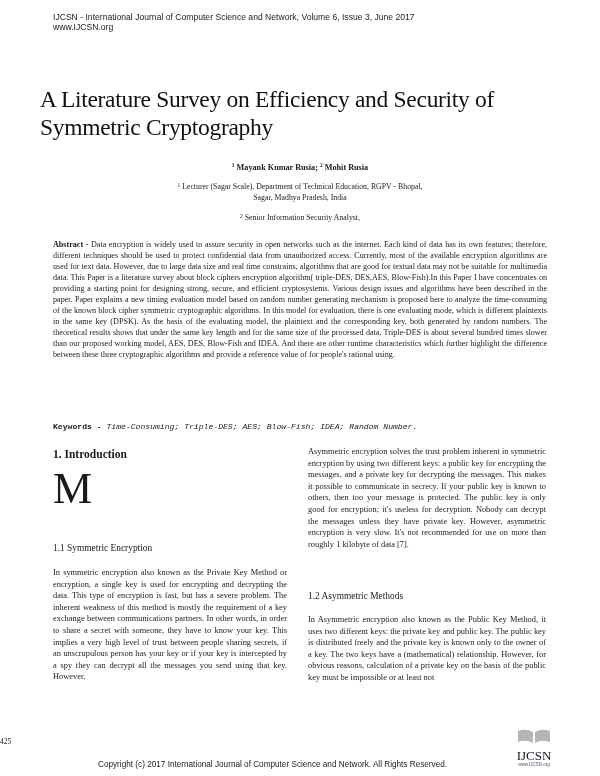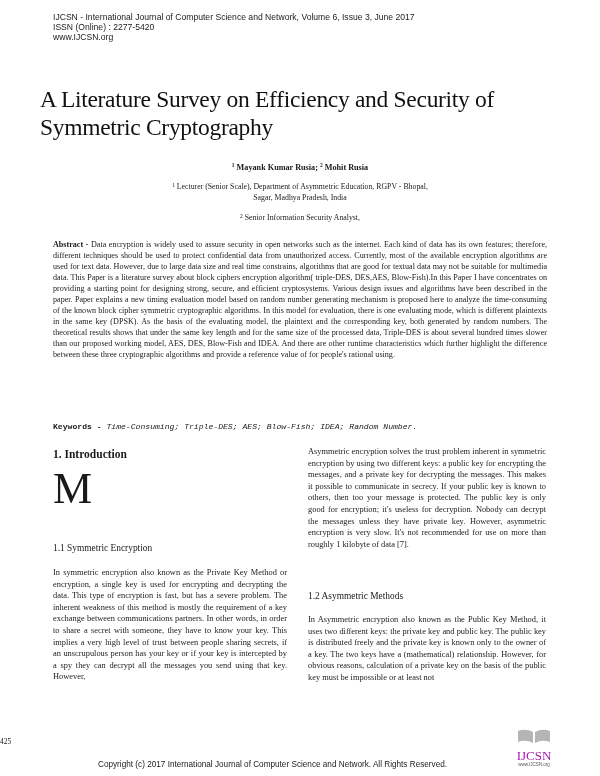--- a/index.html
+++ b/index.html
@@ -17,46 +17,45 @@
   .col { position: absolute; font-family: "Liberation Serif", serif; font-size: 8.4px; line-height: 11.6px; text-align: justify; }
   .colL { left: 53px; width: 234px; }
   .colR { left: 308px; width: 238px; }
   .h1 { position: absolute; left: 53px; top: 448px; font-family: "Liberation Serif", serif; font-weight: bold; font-size: 11.5px; }
   .dropcap { float: left; font-size: 44px; line-height: 34px; margin: 2px 3px 0 0; font-family: "Liberation Serif", serif; }
   .h2 { position: absolute; font-family: "Liberation Serif", serif; font-size: 9.4px; }
   .pageno { position: absolute; left: 0; width: 600px; top: 737px; font-family: "Liberation Serif", serif; font-size: 7.6px; }
   .copy { position: absolute; left: 98px; top: 760px; font-family: "Liberation Sans", sans-serif; font-size: 8.2px; color: #222; text-align: center; }
   .logo { position: absolute; left: 506px; top: 728px; width: 56px; text-align: center; }
   .logo .book { width: 36px; height: 16px; margin: 0 auto; }
-  .logo .name { font-family: "Liberation Serif", serif; font-size: 13px; color: #a21caf; line-height: 13px; margin-top: 1px; }
+  .logo .name { font-family: "Liberation Serif", serif; font-size: 13px; color: #0f172a; line-height: 13px; margin-top: 1px; }
   .logo .url { font-family: "Liberation Sans", sans-serif; font-size: 4.5px; color: #555; }
 </style>
 </head>
 <body>
 
 <div class="hdr">
   <div>IJCSN - International Journal of Computer Science and Network, Volume 6, Issue 3, June 2017</div>
-  <div>ISSN (Online) : 2277-5420</div>
   <div>www.IJCSN.org</div>
 </div>
 
 <div class="title">
   <div>A Literature Survey on Efficiency and Security of</div>
   <div>Symmetric Cryptography</div>
 </div>
 
 <div class="authors">
   <sup>1</sup>
   <span>Mayank Kumar Rusia;</span>
   <sup>2</sup>
   <span>Mohit Rusia</span>
 </div>
 
 <div class="affil affil1">
-  <div><sup>1</sup> <span>Lecturer (Senior Scale), Department of Asymmetric Education, RGPV - Bhopal,</span></div>
+  <div><sup>1</sup> <span>Lecturer (Sagar Scale), Department of Technical Education, RGPV - Bhopal,</span></div>
   <div>Sagar, Madhya Pradesh, India</div>
 </div>
 
 <div class="affil affil2">
   <div><sup>2</sup> <span>Senior Information Security Analyst,</span></div>
 </div>
 
 <div class="abstract">
   <b>Abstract -</b>
   <span>Data encryption is widely used to assure security in open networks such as the internet. Each kind of data has its own features; therefore, different techniques should be used to protect confidential data from unauthorized access. Currently, most of the available encryption algorithms are used for text data. However, due to large data size and real time constrains, algorithms that are good for textual data may not be suitable for multimedia data. This Paper is a literature survey about block ciphers encryption algorithm( triple-DES, DES,AES, Blow-Fish).In this Paper I have concentrates on providing a starting point for designing strong, secure, and efficient cryptosystems. Various design issues and algorithms have been described in the paper. Paper explains a new timing evaluation model based on random number generating mechanism is proposed here to analyze the time-consuming of the known block cipher symmetric cryptographic algorithms. In this model for evaluation, there is one evaluating mode, which is different plaintexts in the same key (DPSK). As the basis of the evaluating model, the plaintext and the corresponding key, both generated by random numbers. The theoretical results shows that under the same key length and for the same size of the processed data, Triple-DES is about several hundred times slower than our proposed working model, AES, DES, Blow-Fish and IDEA. And there are other runtime characteristics which further highlight the difference between these three cryptographic algorithms and provide a reference value of for people's rational using.</span>

